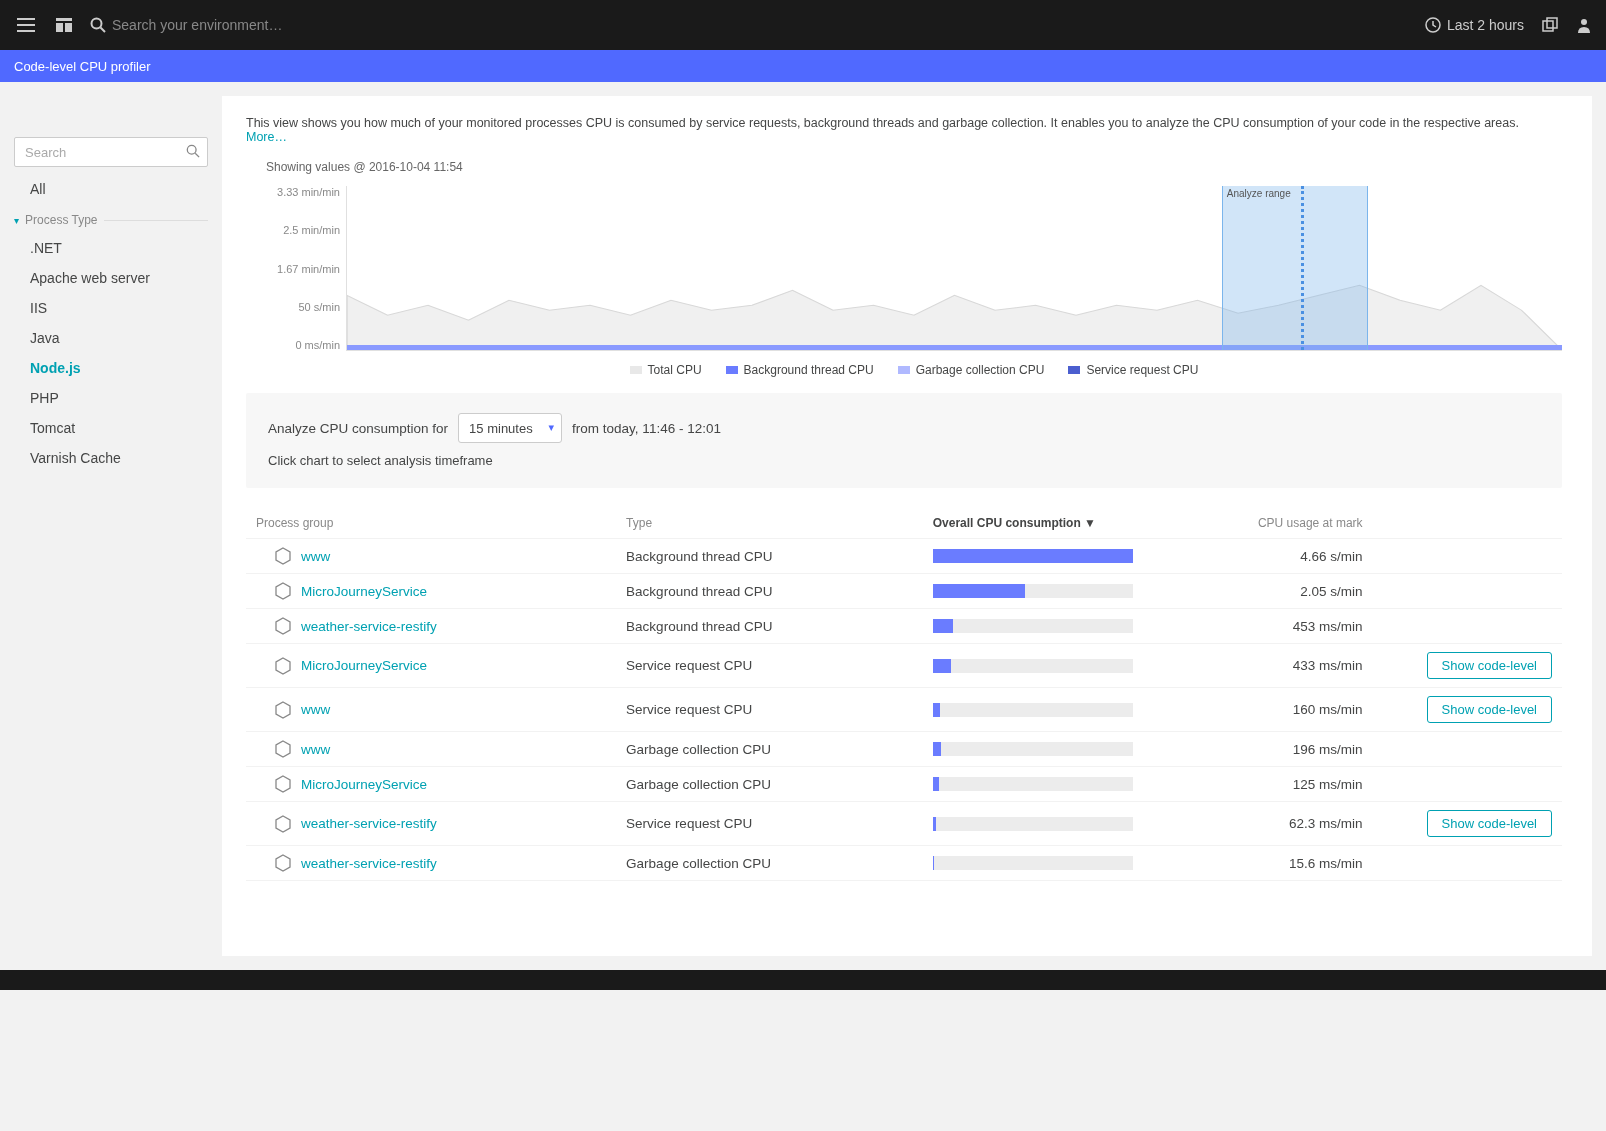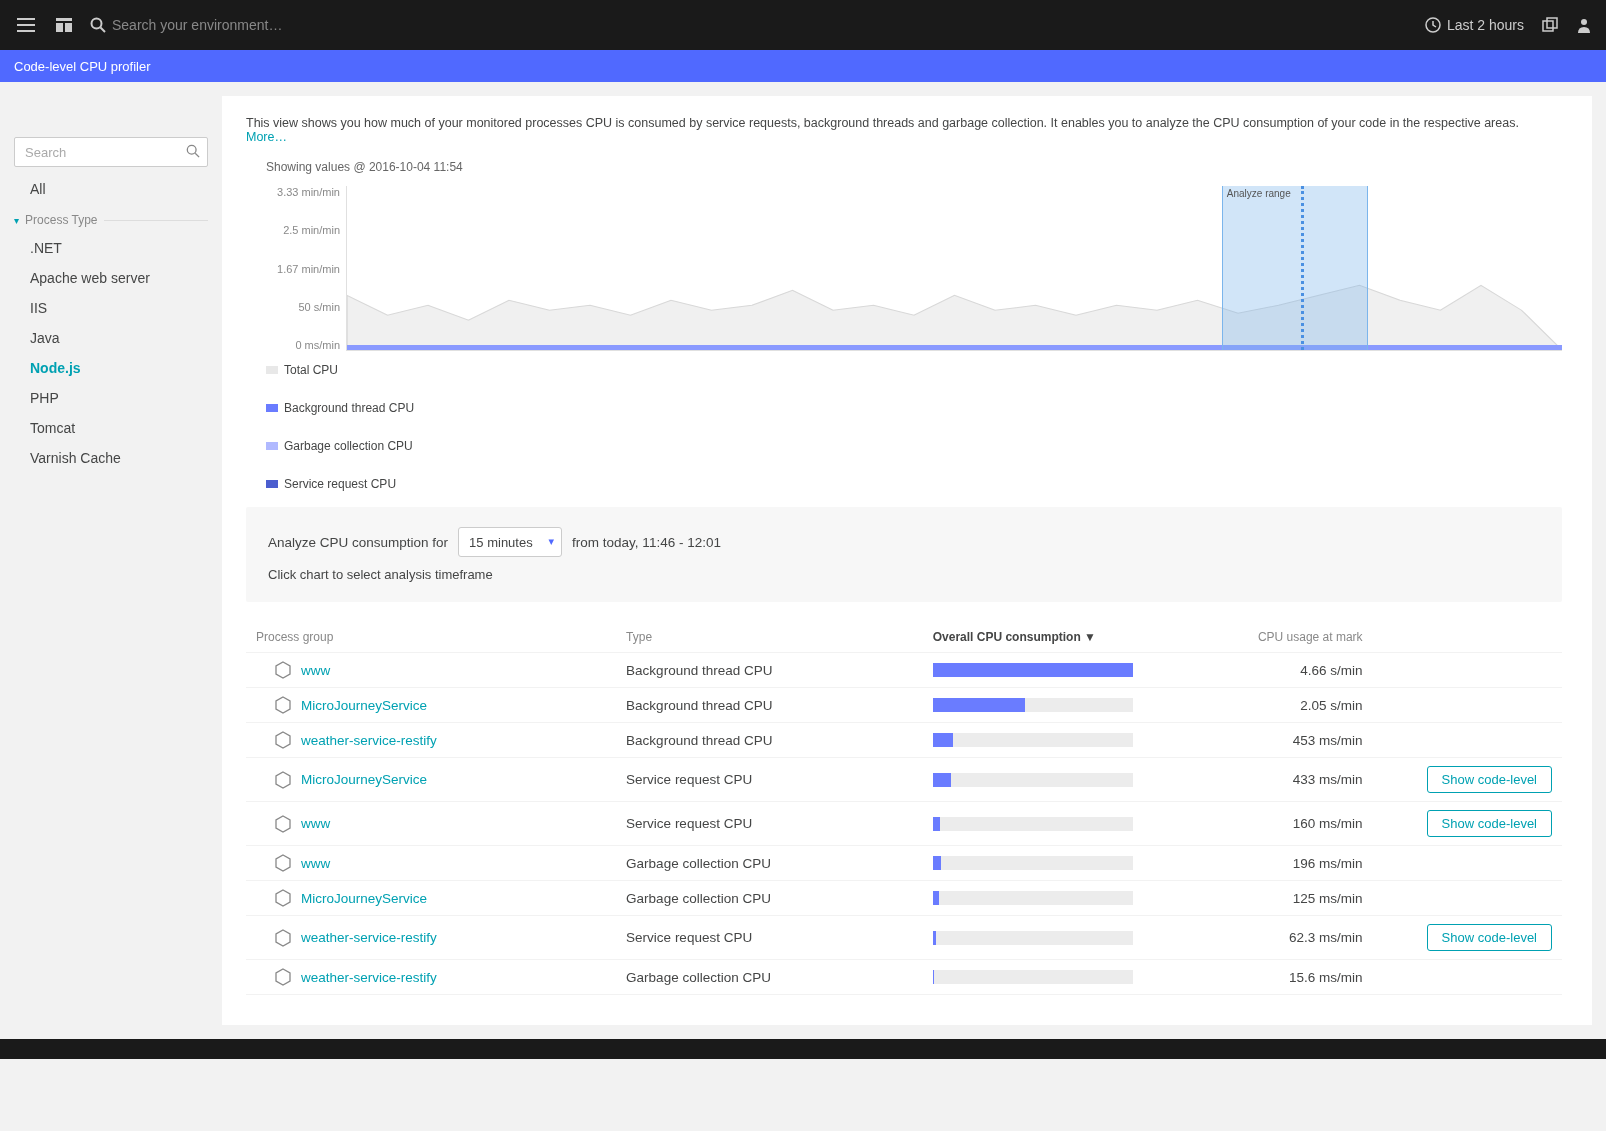--- a/index.html
+++ b/index.html
@@ -32,21 +32,21 @@
 .chart-area { margin-left: 20px; margin-bottom: 16px; }
 .chart-area .timestamp { font-size: 12px; color: #666; margin-bottom: 12px; }
 .chart-body { display: flex; }
 .chart-yaxis { width: 80px; display: flex; flex-direction: column; justify-content: space-between; align-items: flex-end; padding-right: 6px; height: 165px; font-size: 11px; color: #898989; }
 .chart-plot { flex: 1; position: relative; height: 165px; border-left: 1px solid #e0e0e0; border-bottom: 1px solid #e0e0e0; }
 .chart-plot svg { width: 100%; height: 100%; display: block; }
 .chart-selection { position: absolute; top: 0; height: 100%; background: rgba(123,181,236,0.35); border-left: 1px solid #7bb5ec; border-right: 1px solid #7bb5ec; pointer-events: none; }
 .chart-selection .sel-label { font-size: 10px; color: #555; position: absolute; top: 2px; left: 4px; white-space: nowrap; }
 .chart-dashed { position: absolute; top: 0; height: 100%; border-left: 3px dotted #4a90e2; pointer-events: none; }
 .chart-xaxis { display: flex; margin-left: 80px; font-size: 11px; color: #898989; padding-top: 6px; justify-content: space-between; }
-.chart-legend { display: flex; justify-content: center; gap: 24px; margin-top: 12px; font-size: 12px; color: #454646; flex-direction: column; }
+.chart-legend { display: flex; justify-content: center; gap: 24px; margin-top: 12px; font-size: 12px; color: #454646; }
 .chart-legend .li { display: flex; align-items: center; gap: 6px; cursor: pointer; }
 .chart-legend .swatch { width: 12px; height: 8px; }
 .analyze-box { background: #f7f7f7; border-radius: 2px; padding: 20px 22px; margin-bottom: 20px; margin-top: 10px; }
 .analyze-box .row1 { display: flex; align-items: center; gap: 10px; font-size: 13.5px; color: #454646; margin-bottom: 10px; }
 .analyze-box select { height: 30px; border: 1px solid #ccc; border-radius: 3px; padding: 0 28px 0 10px; font-size: 13px; background: #fff; appearance: none; color: #454646; }
 .analyze-box .sel-wrap { position: relative; display: inline-block; }
 .analyze-box .sel-wrap .chev { position: absolute; right: 8px; top: 8px; color: #5069ff; pointer-events: none; font-size: 11px; }
 .analyze-box .hint { font-size: 13px; color: #454646; }
 .dtable { width: 100%; border-collapse: collapse; }
 .dtable th { text-align: left; font-size: 12px; font-weight: 400; color: #898989; padding: 8px 10px; border-bottom: 1px solid #f2f2f2; }

